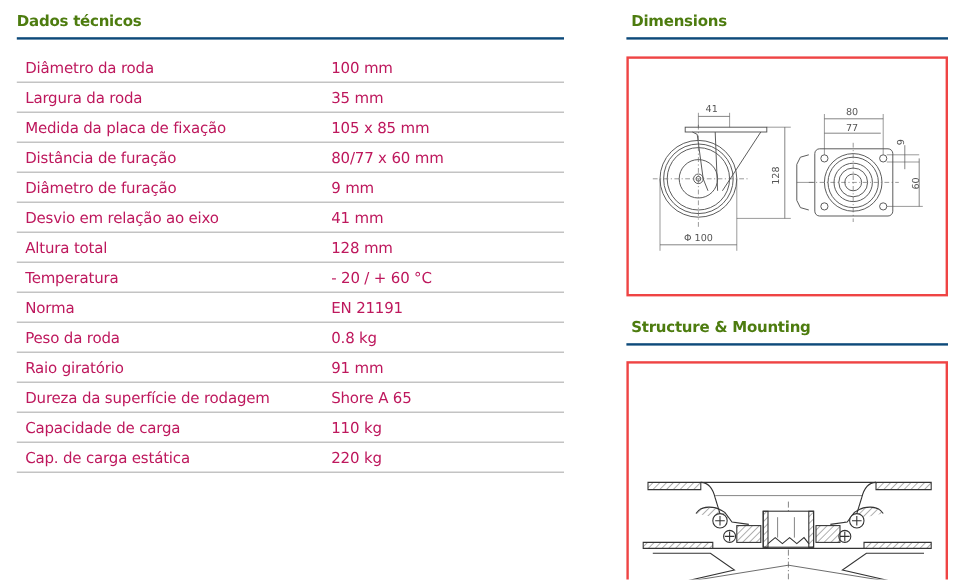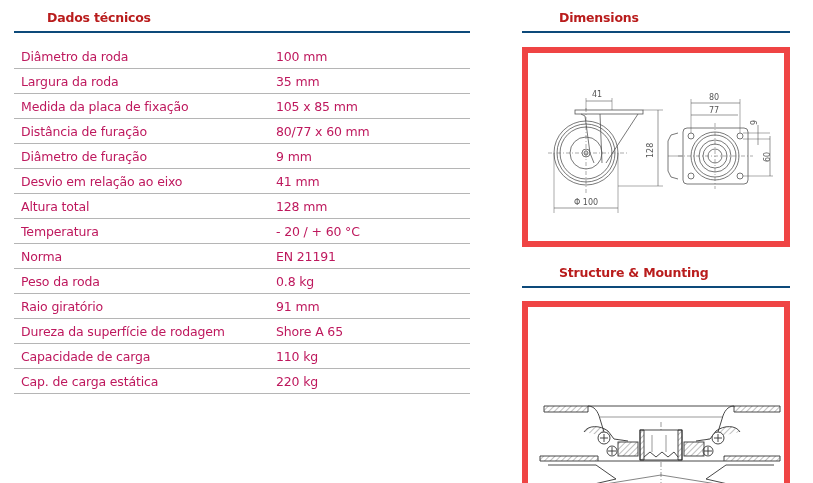--- a/index.html
+++ b/index.html
@@ -1,24 +1,24 @@
 <!DOCTYPE html>
 <html><head>
 <meta charset="utf-8">
 <style>
   html, body { margin:0; padding:0; background:#ffffff; }
   body { width:813px; height:483px; position:relative; overflow:hidden;
          font-family:"DejaVu Sans", "Liberation Sans", sans-serif; color:#333; }
-  .section-title { position:absolute; font-size:12.5px; font-weight:bold; color:#b91c1c; letter-spacing:-0.2px;margin-left:33px; }
+  .section-title { position:absolute; font-size:12.5px; font-weight:bold; color:#4d7c0f; letter-spacing:-0.2px; }
   .rule { position:absolute; height:2px; background:#0d4a7a; }
   .specs { position:absolute; left:14px; top:44px; width:456px; }
   .row { height:25px; border-bottom:1px solid #b5b5b5; display:flex; align-items:center; font-size:12.5px; color:#be185d; box-sizing:border-box; }
   .row .label { width:255px; padding-left:7px; white-space:nowrap; letter-spacing:-0.15px; }
   .row .value { padding-left:0; white-space:nowrap; letter-spacing:-0.15px; }
-  .imgbox { position:absolute; border:6px solid #ef4444; background:#fff; box-sizing:border-box; overflow:hidden; }
+  .imgbox { position:absolute; border:2px solid #ef4444; background:#fff; box-sizing:border-box; overflow:hidden; }
   svg text { font-family:"DejaVu Sans", sans-serif; }
 </style>
 </head>
 <body>
 
 <div class="section-title" style="left:14px; top:10px;">Dados técnicos</div>
 <div class="rule" style="left:14px; top:31px; width:456px;"></div>
 
 <div class="specs" id="specs">
     <div class="row">

